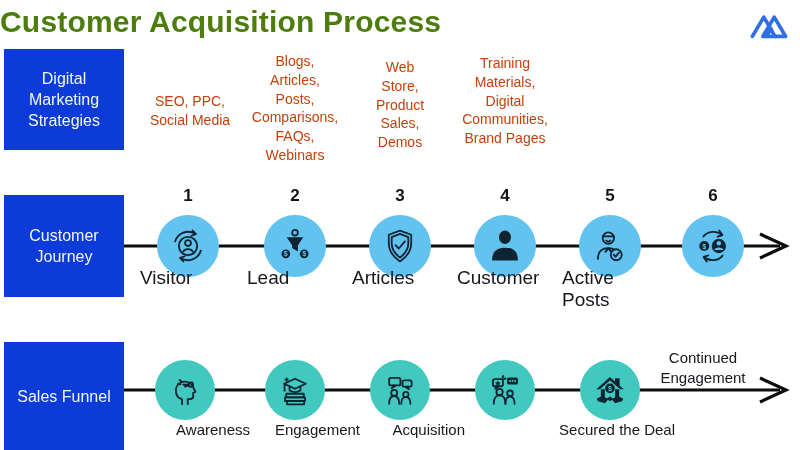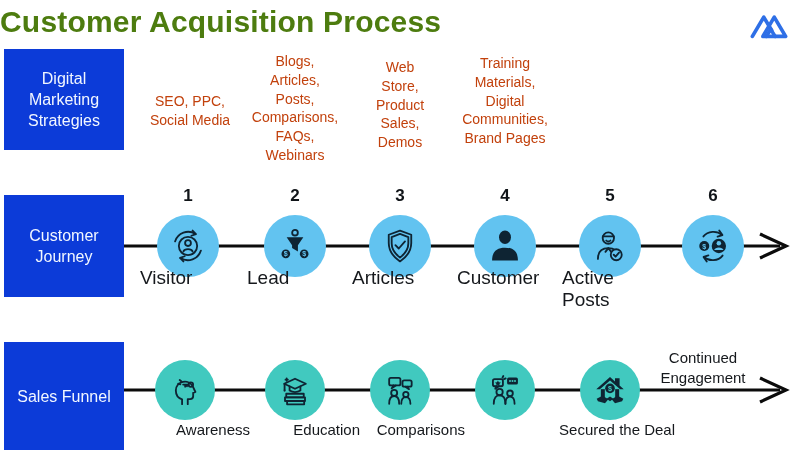--- a/index.html
+++ b/index.html
@@ -234,19 +234,19 @@
       <path class="fd" d="M30.2 23 H35 V33.5 H30.2 Z"></path>
       <circle cx="24" cy="22" r="5.8" class="fd"></circle>
       <text x="24" y="25.2" class="tt">$</text>
       <path class="fd" d="M8 34.5 L15 30.8 L22 35.2 L18 40 L9.5 37.5 Z"></path>
       <path class="fd" d="M40 34.5 L33 30.8 L26 35.2 L30 40 L38.5 37.5 Z"></path>
       <path class="fd" d="M20 34.5 L24 31.8 L28 34.5 L24 37.5 Z"></path>
     </svg>
   </div>
 
   <div class="flbl" style="left:120px">Awareness</div>
-  <div class="flbl" style="left:230px">Education</div>
-  <div class="flbl" style="left:335px">Comparisons</div>
+  <div class="flbl" style="left:230px">Engagement</div>
+  <div class="flbl" style="left:335px">Acquisition</div>
   <div class="flbl" style="left:545px">Secured the Deal</div>
 
   <div class="endlbl">Continued Engagement</div>
 
 </div>
 
 </body></html>

